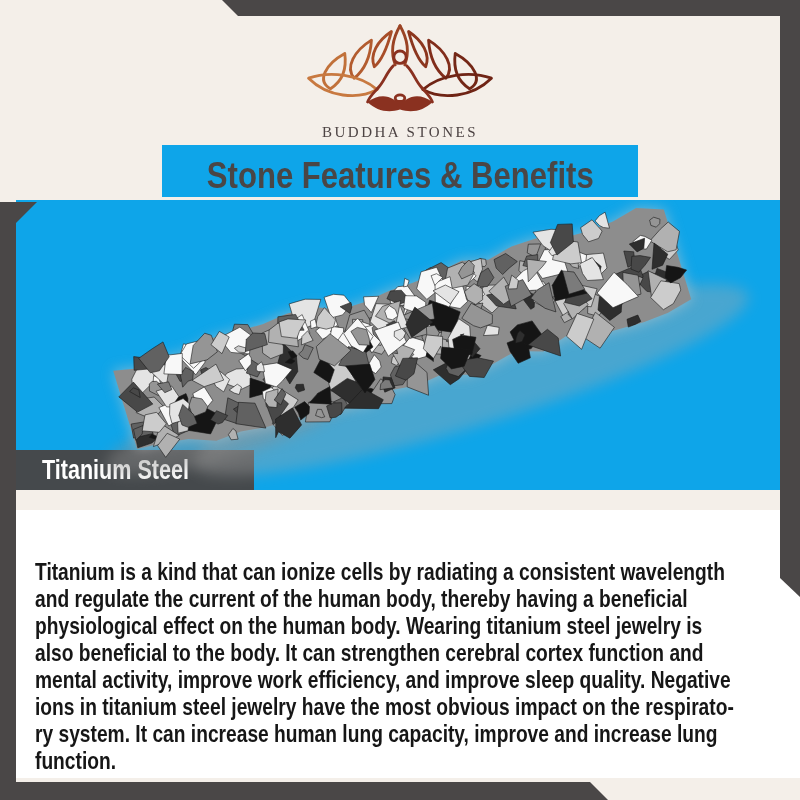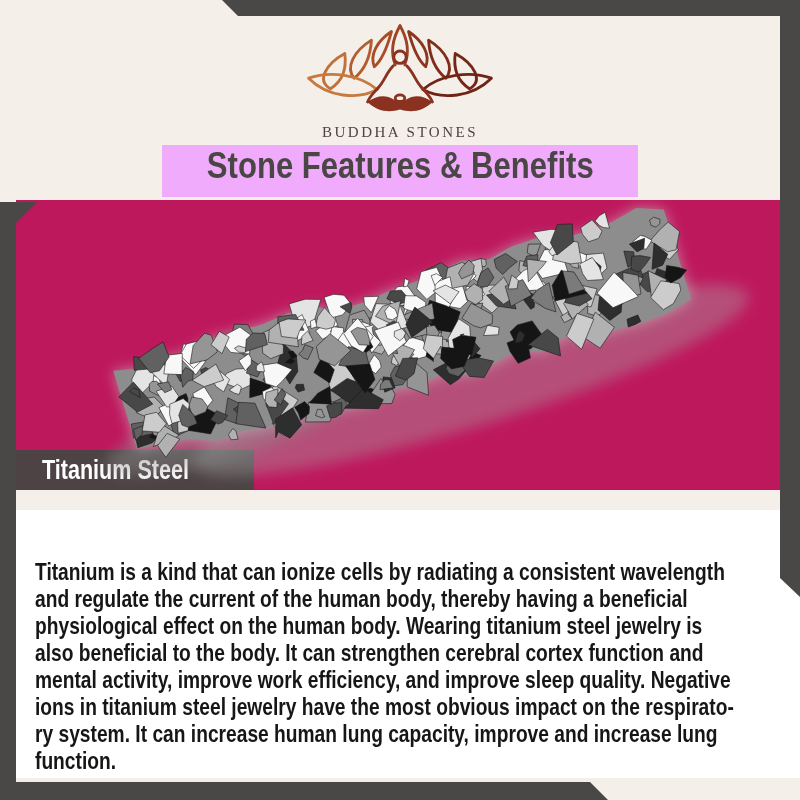--- a/index.html
+++ b/index.html
@@ -18,27 +18,27 @@
     clip-path:polygon(0 0,590px 0,608px 18px,0 18px);}
 
   
   .brand{position:absolute;top:22px;left:0;right:0;text-align:center;z-index:2;}
   .logo{display:block;margin:0 auto;}
   .brand-name{margin-top:2px;font-family:"Liberation Serif","DejaVu Serif",serif;
     font-size:15px;letter-spacing:2.5px;color:#4c4343;}
 
   
   .title-band{position:absolute;left:162px;top:145px;width:476px;height:52px;
-    background:#f0abfc;display:flex;align-items:flex-start;justify-content:center;z-index:2;}
+    background:#0ea5e9;display:flex;align-items:flex-end;justify-content:center;z-index:2;}
   .title-band .title{display:inline-block;white-space:nowrap;font-weight:bold;
     font-size:37px;color:#4a4646;transform:scaleX(.84);transform-origin:center;}
 
   
   .photo-panel{position:absolute;left:16px;top:200px;width:764px;height:290px;
-    background:#be185d;z-index:2;}
+    background:#0ea5e9;z-index:2;}
   .photo-panel svg.crystal{position:absolute;left:0;top:0;z-index:3;}
   .photo-label{position:absolute;left:0;top:250px;width:238px;height:40px;
     background:rgba(72,69,69,.96);display:flex;align-items:center;z-index:2;}
   .photo-label span{display:inline-block;white-space:nowrap;margin-left:26px;
     font-weight:bold;font-size:28px;color:#fff;transform:scaleX(.77);transform-origin:left center;}
 
   
   .text-panel{position:absolute;left:16px;top:510px;width:784px;height:268px;
     background:#ffffff;z-index:2;}
   .headline{position:absolute;top:12px;left:0;width:100%;text-align:center;}

